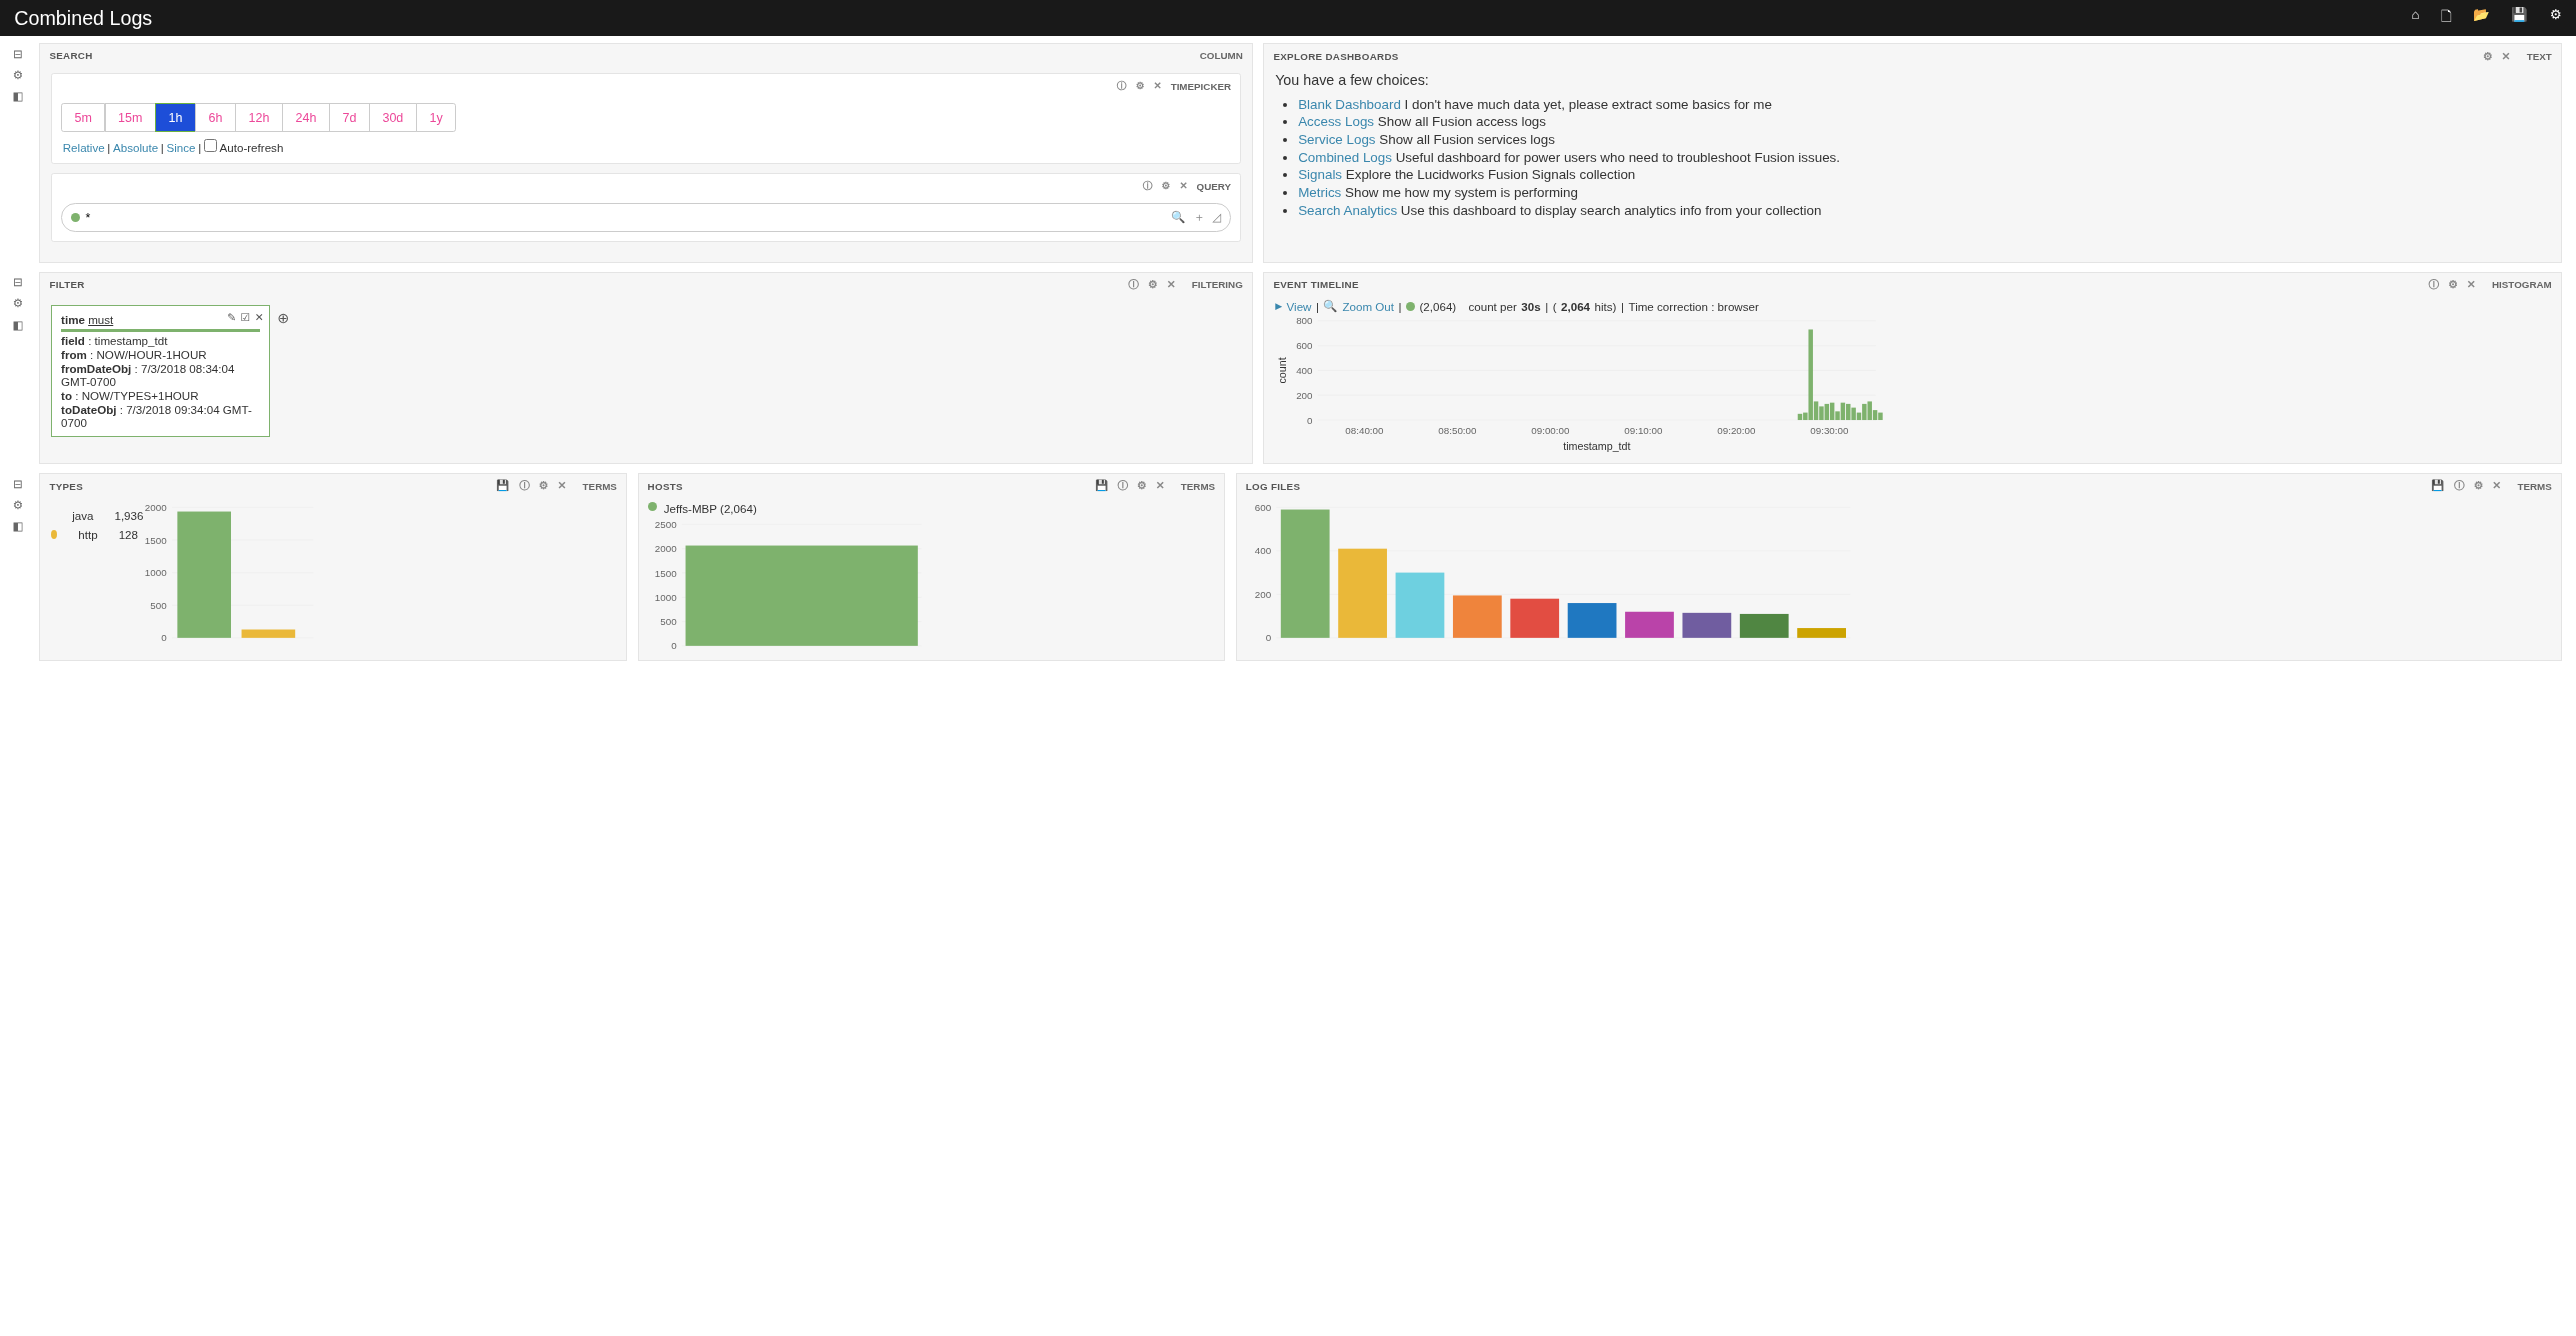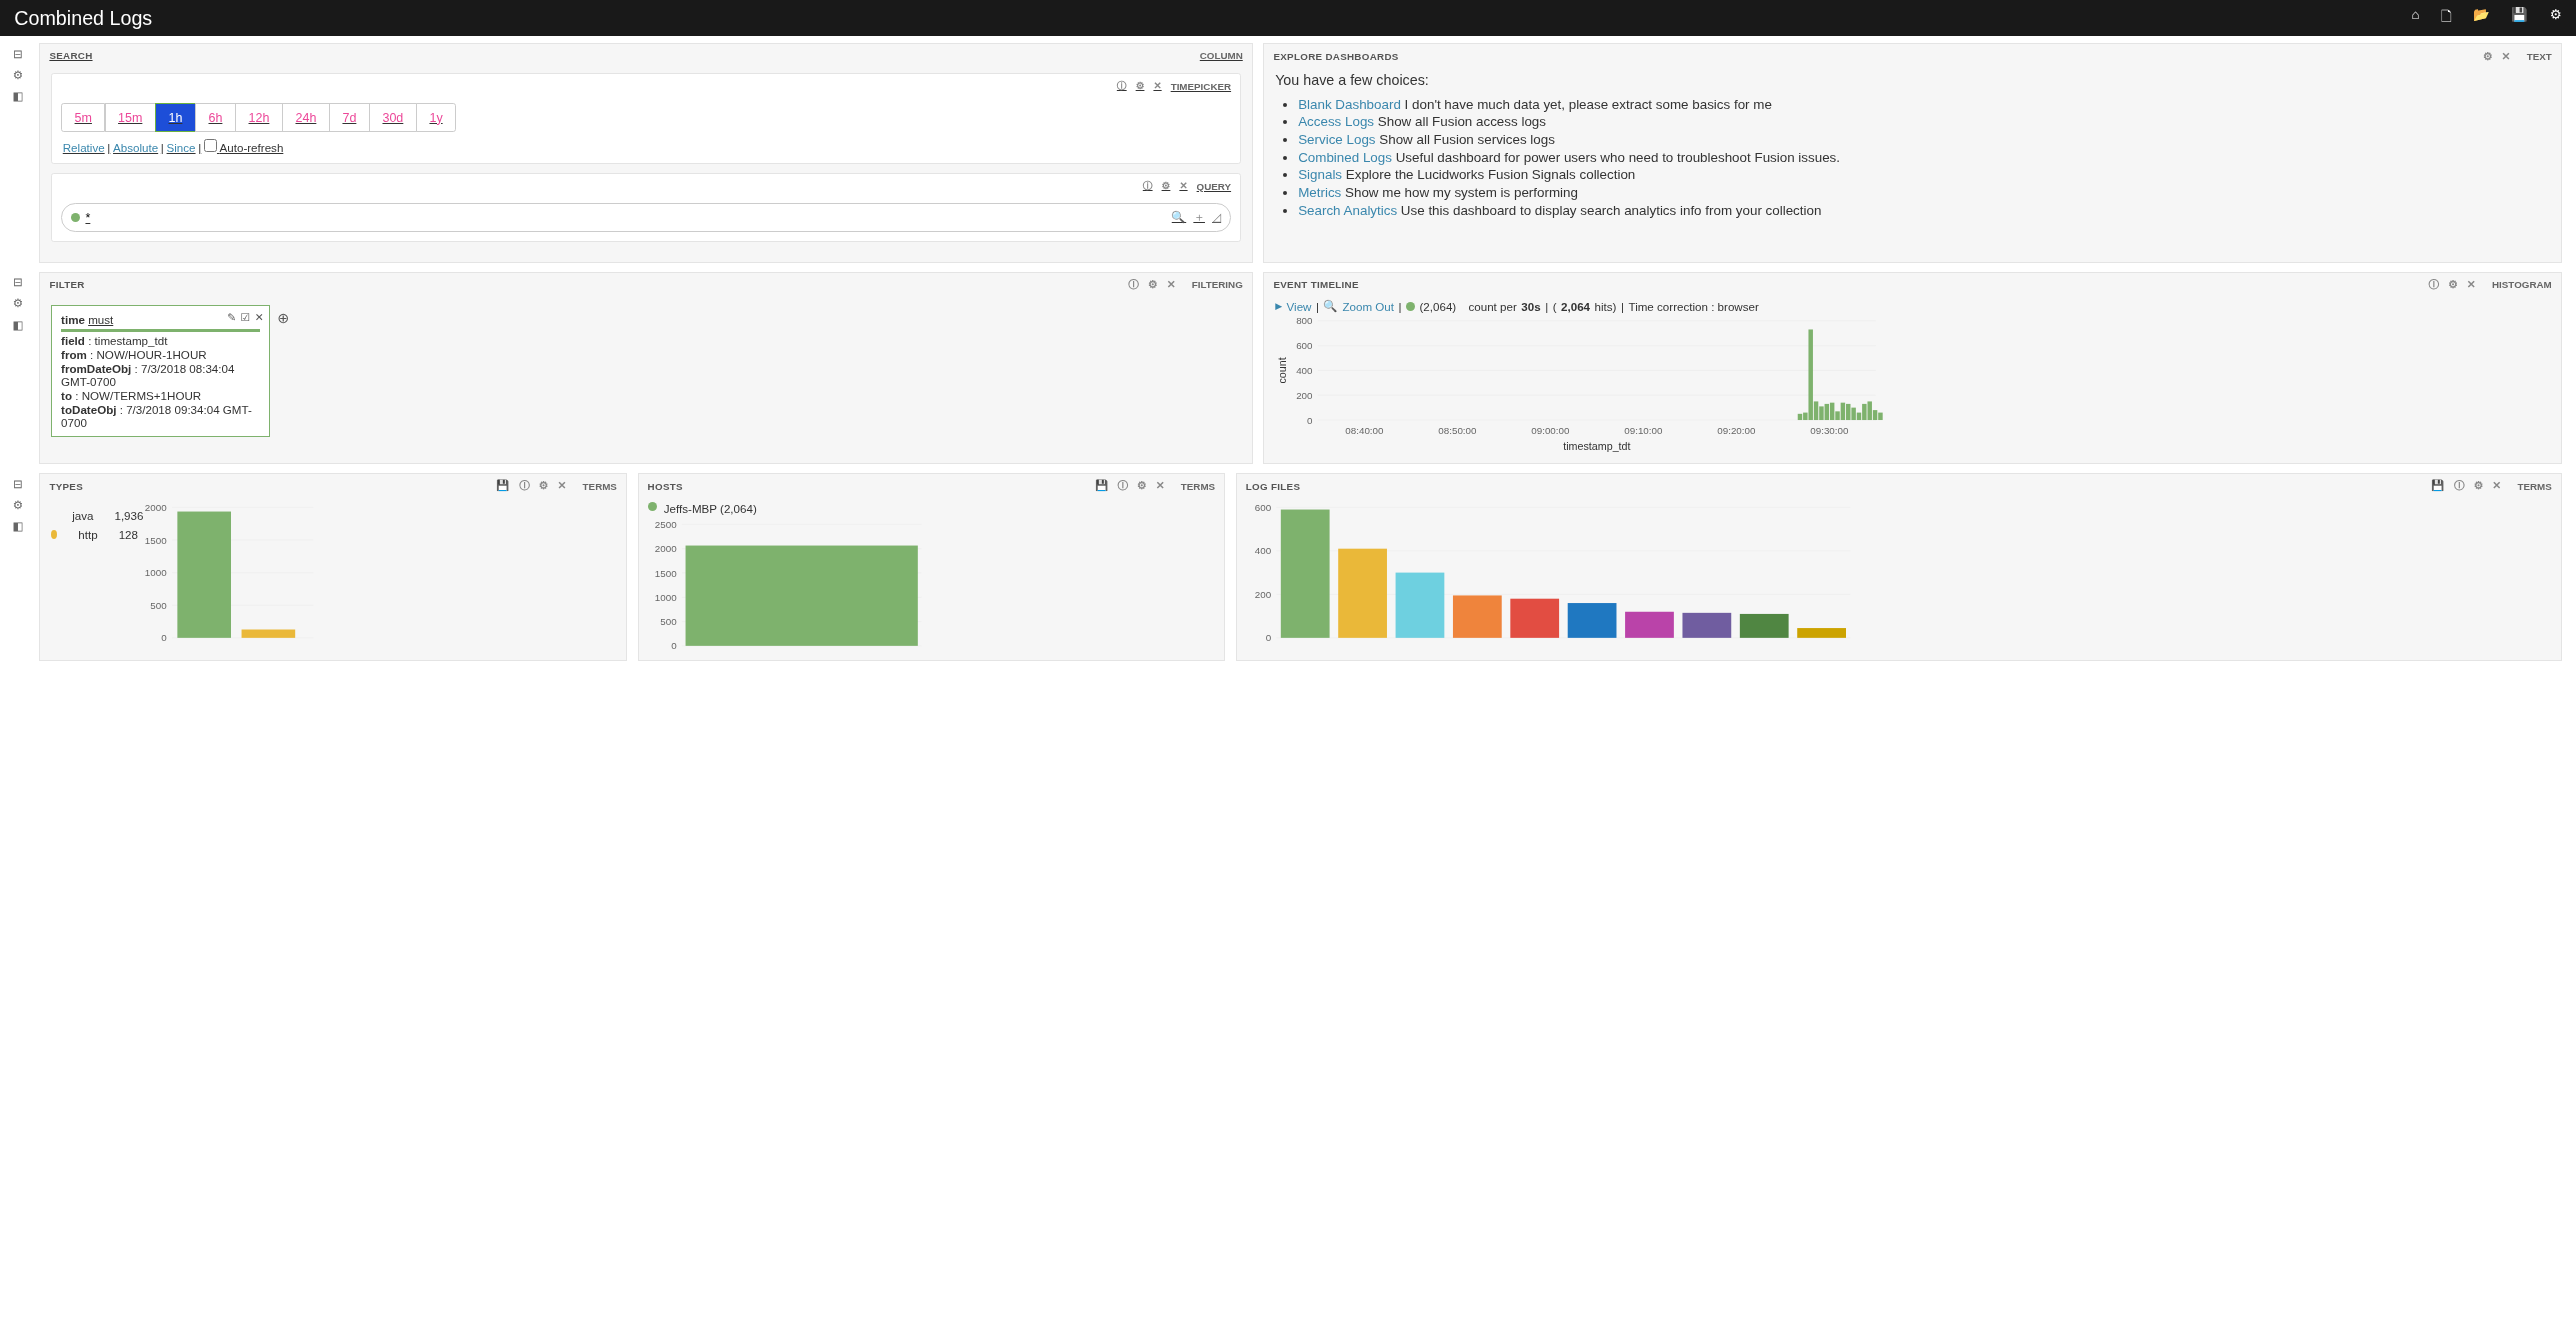--- a/index.html
+++ b/index.html
@@ -75,21 +75,21 @@
 
 <div class="page">
 
   <div class="row">
     <div class="sidebuttons">
       <span>⊟</span>
       <span>⚙</span>
       <span>◧</span>
     </div>
 
-    <div class="panel" style="flex: 0 0 47.5%; text-decoration: underline;">
+    <div class="panel" style="flex: 0 0 47.5%;">
       <div class="panel-header">
         <span class="title">SEARCH</span>
         <span class="label">COLUMN</span>
       </div>
       <div class="panel-body">
 
         <div class="subpanel">
           <div class="subhead">
             <div class="picons">
               <span>ⓘ</span>
@@ -184,21 +184,21 @@
               <span>✎</span>
               <span>☑</span>
               <span>✕</span>
             </div>
             <span class="fc-title">time</span>
             <span class="fc-must">must</span>
             <div style="height:2.7px;background:#7eb26d;margin-top:3.6px;margin-bottom:1.8px;"></div>
             <div class="fc-line"><span class="fc-key">field</span> : <span>timestamp_tdt</span></div>
             <div class="fc-line"><span class="fc-key">from</span> : <span>NOW/HOUR-1HOUR</span></div>
             <div class="fc-line"><span class="fc-key">fromDateObj</span> : <span>7/3/2018 08:34:04 GMT-0700</span></div>
-            <div class="fc-line"><span class="fc-key">to</span> : <span>NOW/TERMS+1HOUR</span></div>
+            <div class="fc-line"><span class="fc-key">to</span> : <span>NOW/TYPES+1HOUR</span></div>
             <div class="fc-line"><span class="fc-key">toDateObj</span> : <span>7/3/2018 09:34:04 GMT-0700</span></div>
           </div>
           <span class="filter-plus">⊕</span>
         </div>
       </div>
     </div>
 
     <div class="panel" style="flex: 1;">
       <div class="panel-header">
         <span class="title">EVENT TIMELINE</span>

